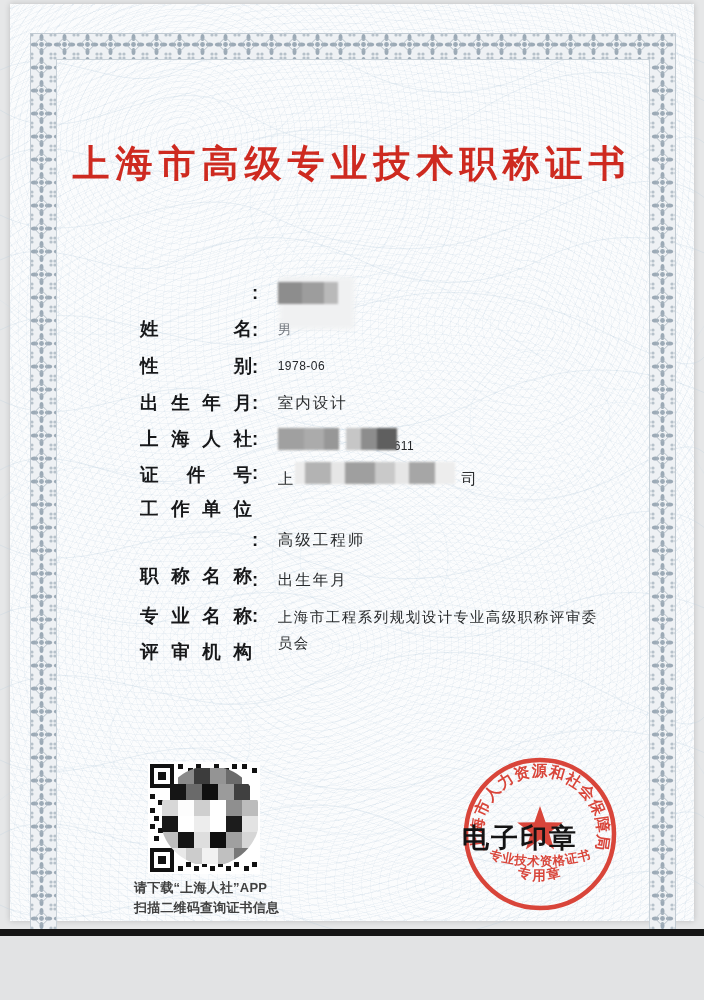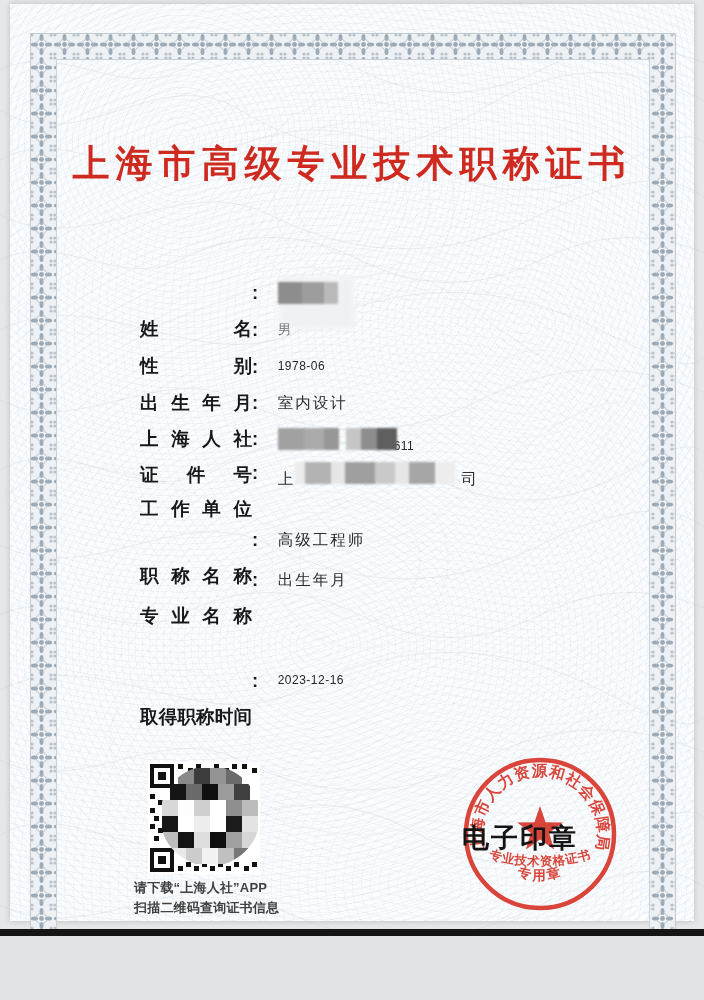--- a/index.html
+++ b/index.html
@@ -172,25 +172,25 @@
   <div class="row" style="top:528px">
     <span class="lbl">职称名称</span><span class="colon">:</span>
     <span class="valwrap kai">高级工程师</span>
   </div>
 
   <div class="row" style="top:568px">
     <span class="lbl">专业名称</span><span class="colon">:</span>
     <span class="valwrap kai">出生年月</span>
   </div>
 
-
-  <div class="row" style="top:669px">
-    <span class="lbl">取得职称时间</span><span class="colon">:</span>
-    <span class="valwrap num">2023-12-16</span>
-  </div>
+  <div class="row" style="top:604px">
+    <span class="lbl">评审机构</span><span class="colon">:</span>
+    <span class="valwrap wrapval">上海市工程系列规划设计专业高级职称评审委员会</span>
+  </div>
+
 
 
   <div class="qr-wrap">
     <svg width="112" height="112" viewBox="0 0 112 112">
       <rect width="112" height="112" fill="#ffffff"></rect>
       <g fill="#111111">
         <rect x="2" y="2" width="24" height="24"></rect>
           <rect x="6" y="6" width="16" height="16" fill="#fff"></rect>
           <rect x="10" y="10" width="8" height="8"></rect>
         <rect x="2" y="86" width="24" height="24"></rect>

